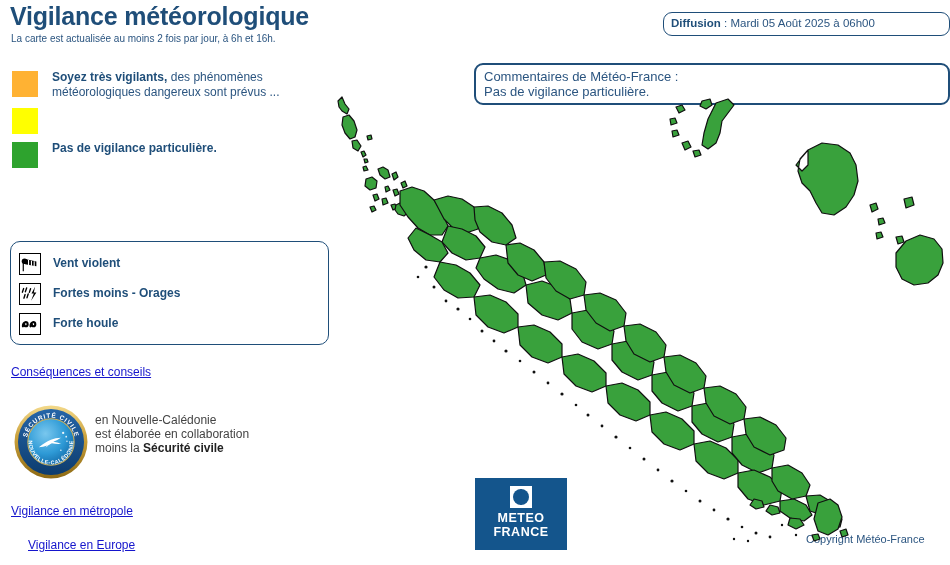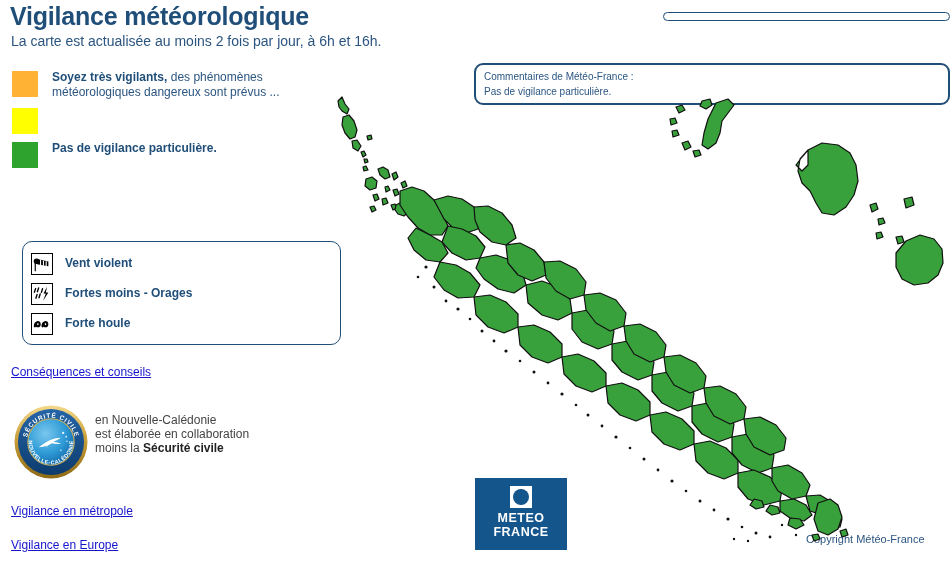--- a/index.html
+++ b/index.html
@@ -25,21 +25,21 @@
     font-weight: bold;
     color: #1f4e79;
     letter-spacing: -0.2px;
     white-space: nowrap;
     text-align: center;
   }
   #page-subtitle {
     position: absolute;
     left: 11px;
     top: 33px;
-    font-size: 14px;
+    font-size: 10px;
     color: #2b5580;
     white-space: nowrap;
   }
 
   
   #diffusion-box {
     position: absolute;
     left: 663px;
     top: 12px;
     width: 272px;
@@ -57,21 +57,21 @@
   
   #comments-box {
     position: absolute;
     left: 474px;
     top: 63px;
     width: 456px;
     height: 30px;
     padding: 4px 8px;
     border: 2px solid #1f4e79;
     border-radius: 9px;
-    font-size: 10px;
+    font-size: 13px;
     line-height: 15px;
     color: #2b5580;
     background: #fff;
   }
 
   
   #legend {
     position: absolute;
     left: 12px;
     top: 70px;
@@ -100,21 +100,20 @@
   
   #phenomena-box {
     position: absolute;
     left: 10px;
     top: 241px;
     width: 317px;
     height: 102px;
     border: 1px solid #1f4e79;
     border-radius: 10px;
     background: #fff;
-    margin-left: 12px;
   }
   .phen-row {
     position: absolute;
     left: 8px;
     height: 22px;
   }
   .phen-row:nth-child(1) { top: 11px; }
   .phen-row:nth-child(2) { top: 41px; }
   .phen-row:nth-child(3) { top: 71px; }
   .phen-icon {
@@ -141,21 +140,21 @@
   .ext-link {
     position: absolute;
     font-size: 12px;
     color: #1515cc;
     text-decoration: underline;
     cursor: pointer;
     white-space: nowrap;
   }
   #link-consequences { left: 11px; top: 365px; }
   #link-metropole    { left: 11px; top: 504px; }
-  #link-europe       { left: 11px; top: 538px; }
+  #link-europe       { left: 28px; top: 538px; }
 
   
   #secu-badge {
     position: absolute;
     left: 13px;
     top: 404px;
     width: 76px;
     height: 76px;
   }
   #secu-text {
@@ -218,20 +217,23 @@
     height: 455px;
   }
 </style>
 </head>
 <body>
 
 <div id="page-title">Vigilance météorologique</div>
 <div id="page-subtitle">La carte est actualisée au moins 2 fois par jour, à 6h et 16h.</div>
 
 <div id="diffusion-box">
+  <div>
+    <b>Diffusion</b><span> : Mardi 05 Août 2025 à 06h00</span>
+  </div>
 </div>
 
 <div id="comments-box">
   <div>Commentaires de Météo-France :</div>
   <div>Pas de vigilance particulière.</div>
 </div>
 
 <div id="legend">
 
 

